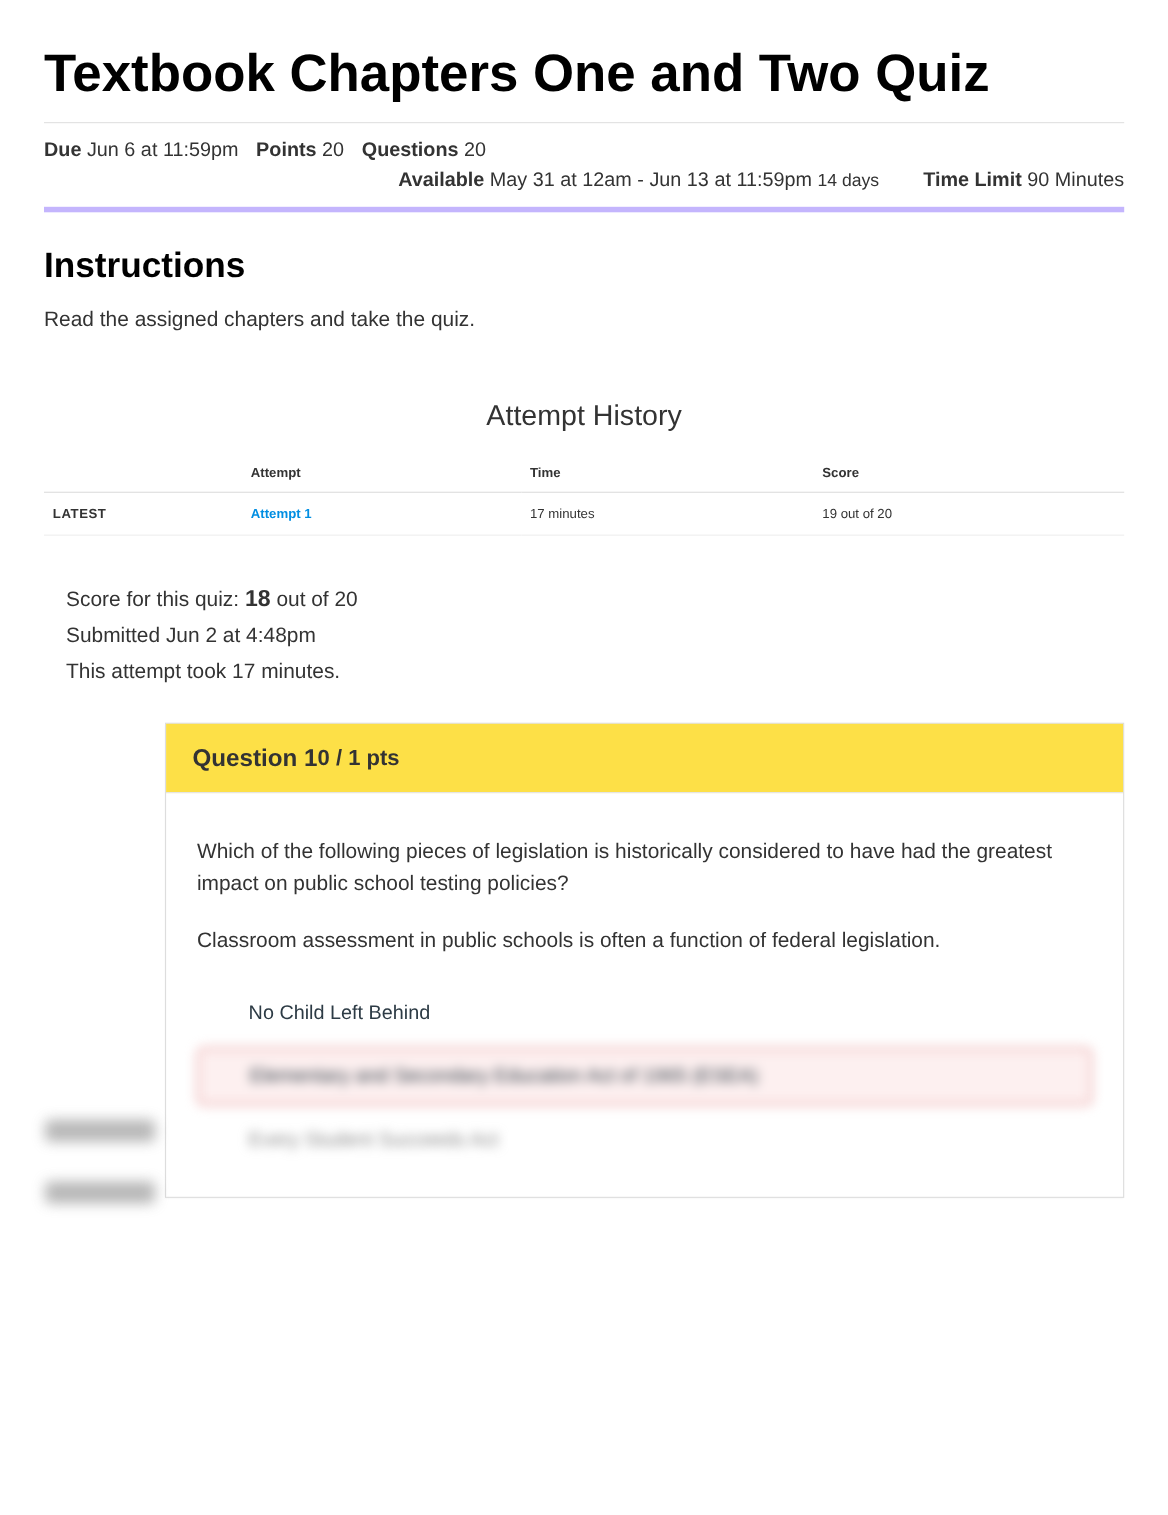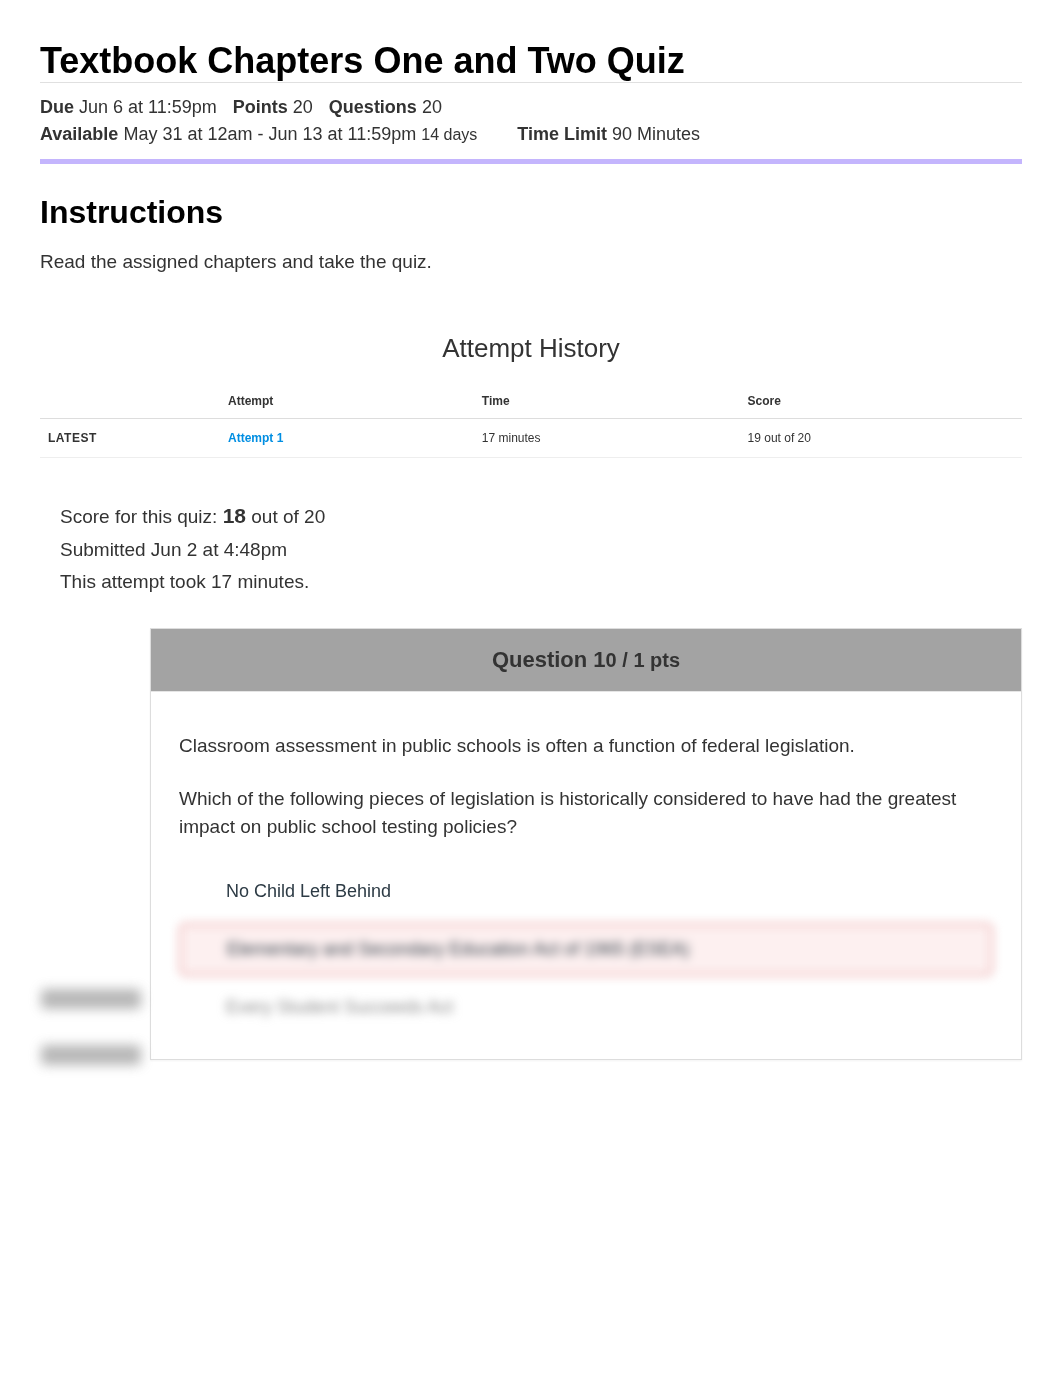--- a/index.html
+++ b/index.html
@@ -8,22 +8,23 @@
       padding: 0;
     }
     body {
       font-family: -apple-system, BlinkMacSystemFont, "Segoe UI", Helvetica, Arial, sans-serif;
       color: #2d3b45;
       background: #fff;
       padding: 40px;
       max-width: 1062px;
     }
     h1.quiz-title {
-      font-size: 36px;
-      font-weight: 700;
+      font-size: 48px;
+      font-weight: 700;
+      margin-bottom: 16px;
       color: #000;
     }
     .meta-bar {
       border-top: 1px solid #e0e0e0;
       border-bottom: 5px solid #c4b5fd;
       padding: 14px 0;
       display: flex;
       flex-wrap: wrap;
       gap: 6px 16px;
       font-size: 18px;
@@ -96,25 +97,25 @@
     }
     .question-card {
       margin-left: 110px;
       border: 1px solid #ddd;
       box-shadow: 0 1px 2px rgba(0,0,0,0.05);
       background: #fff;
       position: relative;
     }
     .question-header {
       display: flex;
-      justify-content: center;
+      justify-content: flex-start;
       align-items: center;
       padding: 18px 24px;
       border-bottom: 1px solid #e5e5e5;
-      background: #a3a3a3;
+      background: #fde047;
     }
     .question-header .qnum {
       font-size: 22px;
       font-weight: 700;
       color: #333;
     }
     .question-header .pts {
       font-size: 20px;
       font-weight: 700;
       color: #333;
@@ -185,21 +186,21 @@
     <span class="value">Jun 6 at 11:59pm</span>
   </span>
   <span class="meta-item">
     <span class="label">Points</span>
     <span class="value">20</span>
   </span>
   <span class="meta-item">
     <span class="label">Questions</span>
     <span class="value">20</span>
   </span>
-  <span class="meta-item" style="flex-basis:100%; display:flex; gap:40px;">
+  <span class="meta-item" style="flex-basis:100%; display:flex; gap:40px;justify-content:flex-end;">
     <span>
       <span class="label">Available</span>
       <span class="value">May 31 at 12am - Jun 13 at 11:59pm</span>
       <span class="sub">14 days</span>
     </span>
     <span>
       <span class="label">Time Limit</span>
       <span class="value">90 Minutes</span>
     </span>
   </span>
@@ -238,22 +239,22 @@
 </div>
 
 <div class="question-card">
   <div class="side-blur one"></div>
   <div class="side-blur two"></div>
   <div class="question-header">
     <span class="qnum">Question 1</span>
     <span class="pts">0 / 1 pts</span>
   </div>
   <div class="question-body">
+    <p class="question-text">Which of the following pieces of legislation is historically considered to have had the greatest impact on public school testing policies?</p>
     <p class="question-text">Classroom assessment in public schools is often a function of federal legislation.</p>
-    <p class="question-text">Which of the following pieces of legislation is historically considered to have had the greatest impact on public school testing policies?</p>
     <div class="answers">
       <div class="answer">
         <span class="radio-icon"></span>
         <span>No Child Left Behind</span>
       </div>
       <div class="answer highlighted">
         <span class="radio-icon"></span>
         <span>Elementary and Secondary Education Act of 1965 (ESEA)</span>
       </div>
       <div class="answer blurred">

